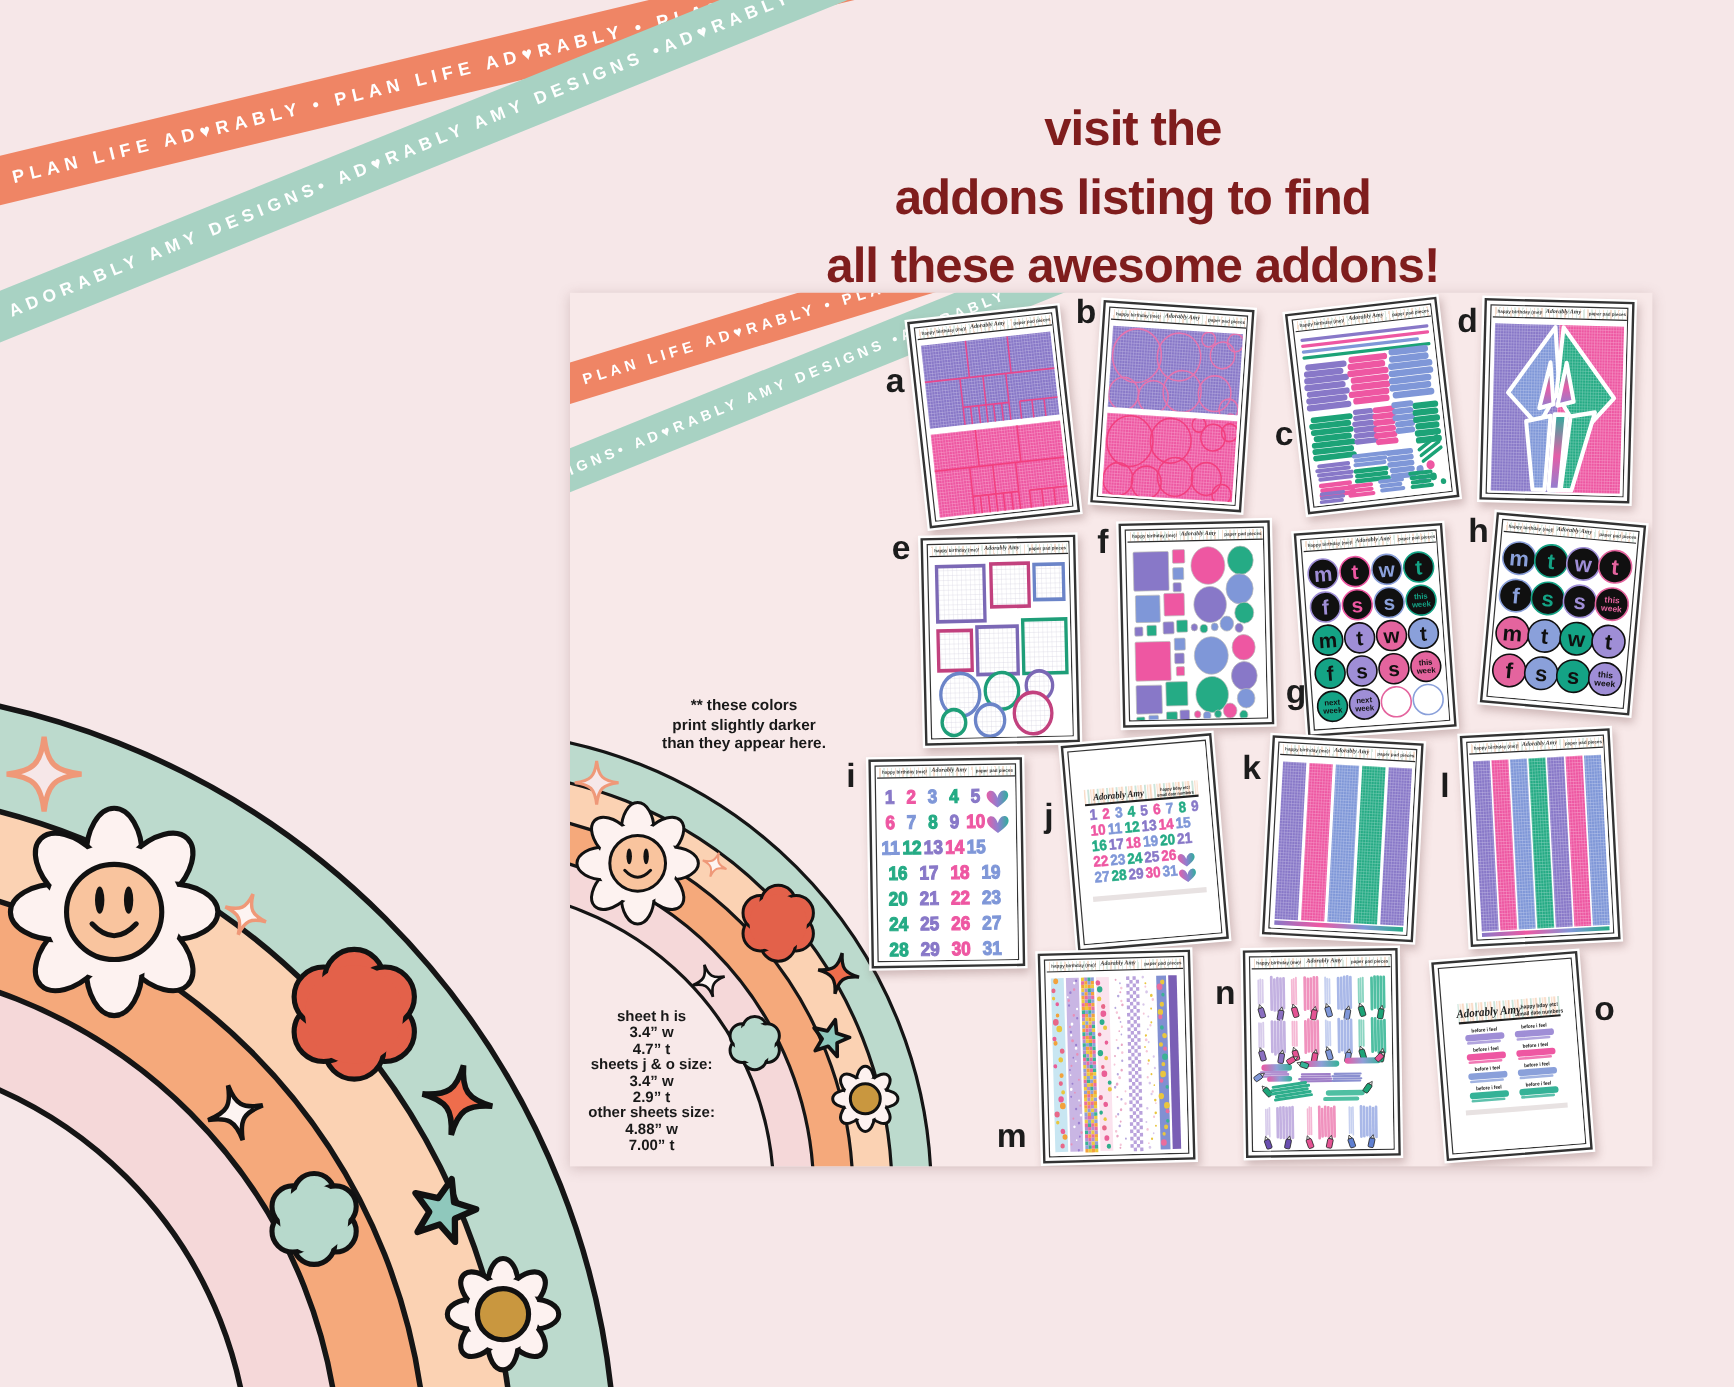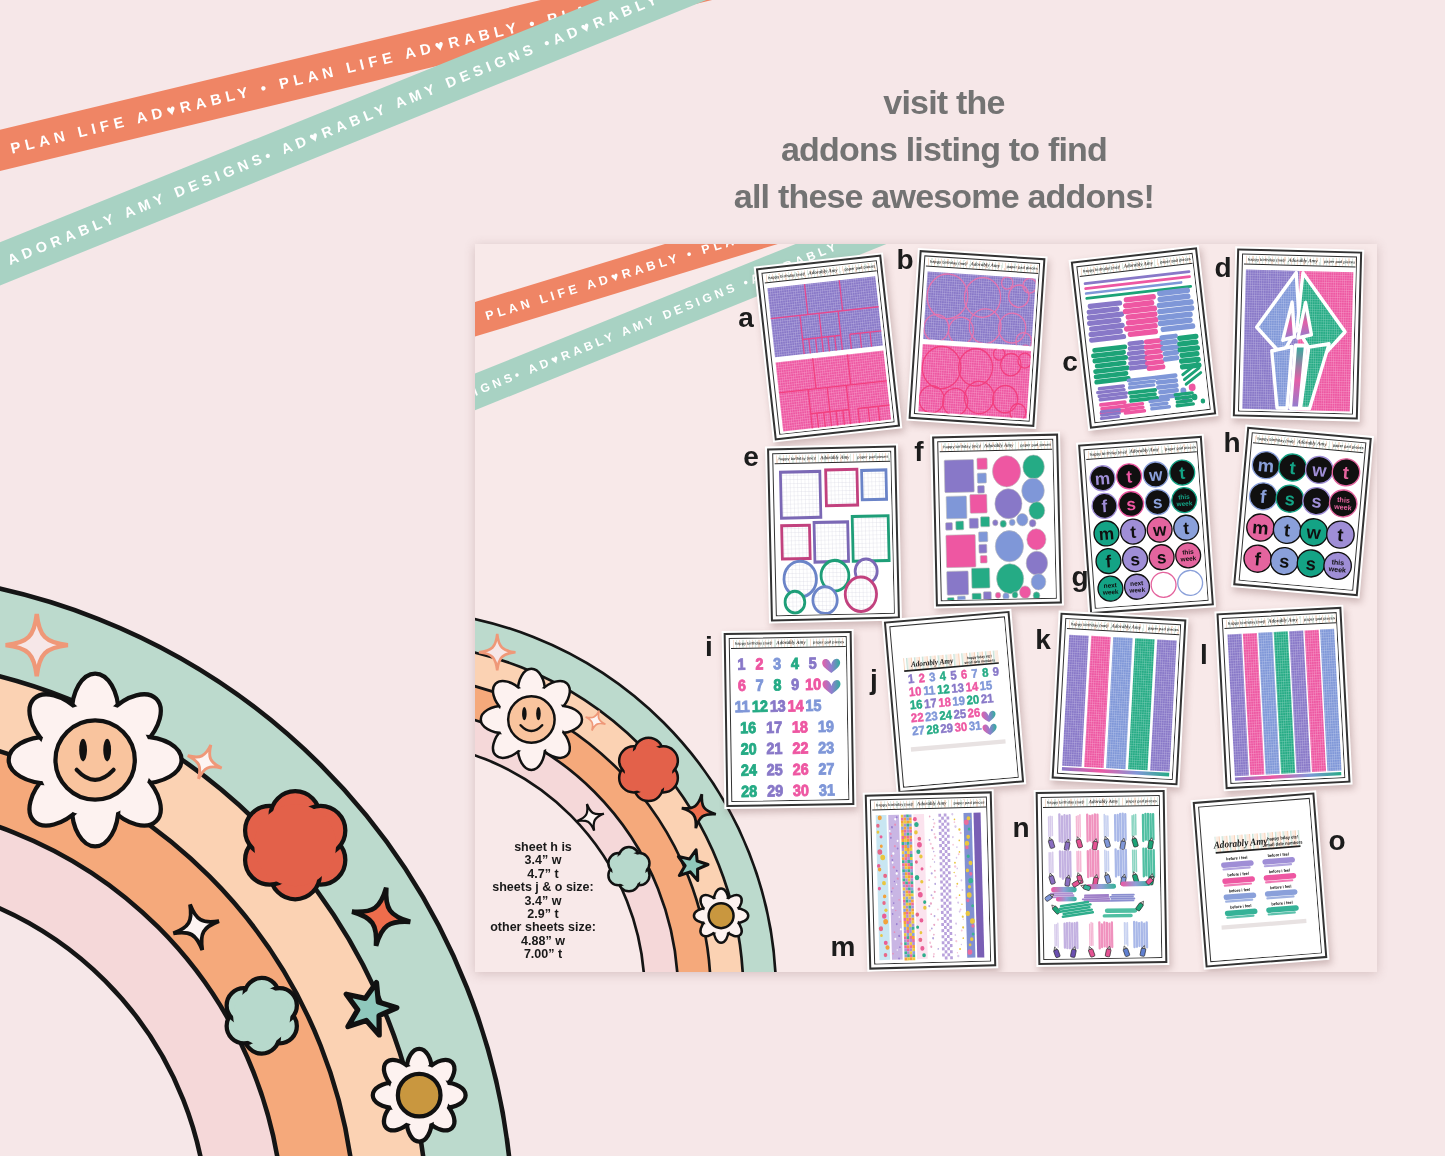--- a/index.html
+++ b/index.html
@@ -4,21 +4,21 @@
 html,body{width:1445px;height:1156px;overflow:hidden}
 body{background:#f6e7e8;font-family:"Liberation Sans",sans-serif;position:relative}
 #stage{position:absolute;inset:0;overflow:hidden}
 .ribbon{position:absolute;display:flex;align-items:center;white-space:nowrap;
  color:#fff;font-weight:700;overflow:hidden}
 #rib-o{left:-40px;top:139.6px;width:980px;height:40px;background:#ef8565;
  transform:rotate(-13.5deg);transform-origin:0 50%;font-size:15px;letter-spacing:4.8px}
 #rib-m{left:-40px;top:260px;width:840px;height:40px;background:#a8d2c3;
  transform:rotate(-22deg);transform-origin:0 50%;font-size:14.5px;letter-spacing:4.6px}
 #headline{position:absolute;left:664px;top:79px;width:560px;text-align:center;
- color:#737373;font-weight:700;font-size:34px;line-height:47px;letter-spacing:-.8px}
+ color:#7f1d1d;font-weight:700;font-size:41px;line-height:57px;letter-spacing:-.8px}
 #panel{position:absolute;left:475px;top:244px;width:902px;height:728px;background:#f8e9e9;
  overflow:hidden;box-shadow:0 2px 10px rgba(120,80,80,.25)}
 #prib-o{left:-30px;top:68px;width:500px;height:33px;background:#ef8565;
  transform:rotate(-17deg);transform-origin:0 50%;font-size:12.5px;letter-spacing:3.8px}
 #prib-m{left:-30px;top:143px;width:560px;height:34px;background:#a8d2c3;
  transform:rotate(-22deg);transform-origin:0 50%;font-size:12px;letter-spacing:3.7px}
 #kit{position:absolute;left:25px;top:186px;width:205px;text-align:center;color:#191919;
  font-weight:700;font-size:27.2px;line-height:28px;letter-spacing:-.4px}
 #note{position:absolute;left:45px;top:336px;width:200px;text-align:center;color:#191919;
  font-weight:700;font-size:12.8px;line-height:15.5px}
@@ -248,20 +248,21 @@
     <div id="panel">
       <svg width="902" height="728" style="position:absolute;left:0;top:0">
         <use href="#rb2" transform="translate(-83,750) scale(0.384)"></use>
       </svg>
       <div class="ribbon" id="prib-o">
         <span style="margin-left:8px">Y • PLAN LIFE AD♥RABLY • PLAN LIFE AD♥RAB</span>
       </div>
       <div class="ribbon" id="prib-m">
         <span style="margin-left:8px">ESIGNS• AD♥RABLY AMY DESIGNS •AD♥RABLY</span>
       </div>
+      <div id="note">** these colors<br>print slightly darker<br>than they appear here.</div>
       <div id="sizes">sheet h is<br>3.4” w<br>4.7” t<br>sheets j &amp; o size:<br>3.4” w<br>2.9” t<br>other sheets size:<br>4.88” w<br>7.00” t</div>
       <div class="sheet" style="left:288.0px;top:14.5px;width:130px;height:177px;transform:rotate(-6.3deg)">
         <div class="f1"></div>
         <div class="f2"></div>
         <div class="cnt">
           <div class="hd">
             <span style="left:4%">happy birthday (me)!</span>
             <span style="left:40%;font-family:Liberation Serif,serif;font-style:italic;font-size:5px;top:1.5px">Adorably Amy</span>
             <span style="left:72%">paper pad pieces</span>
           </div>

